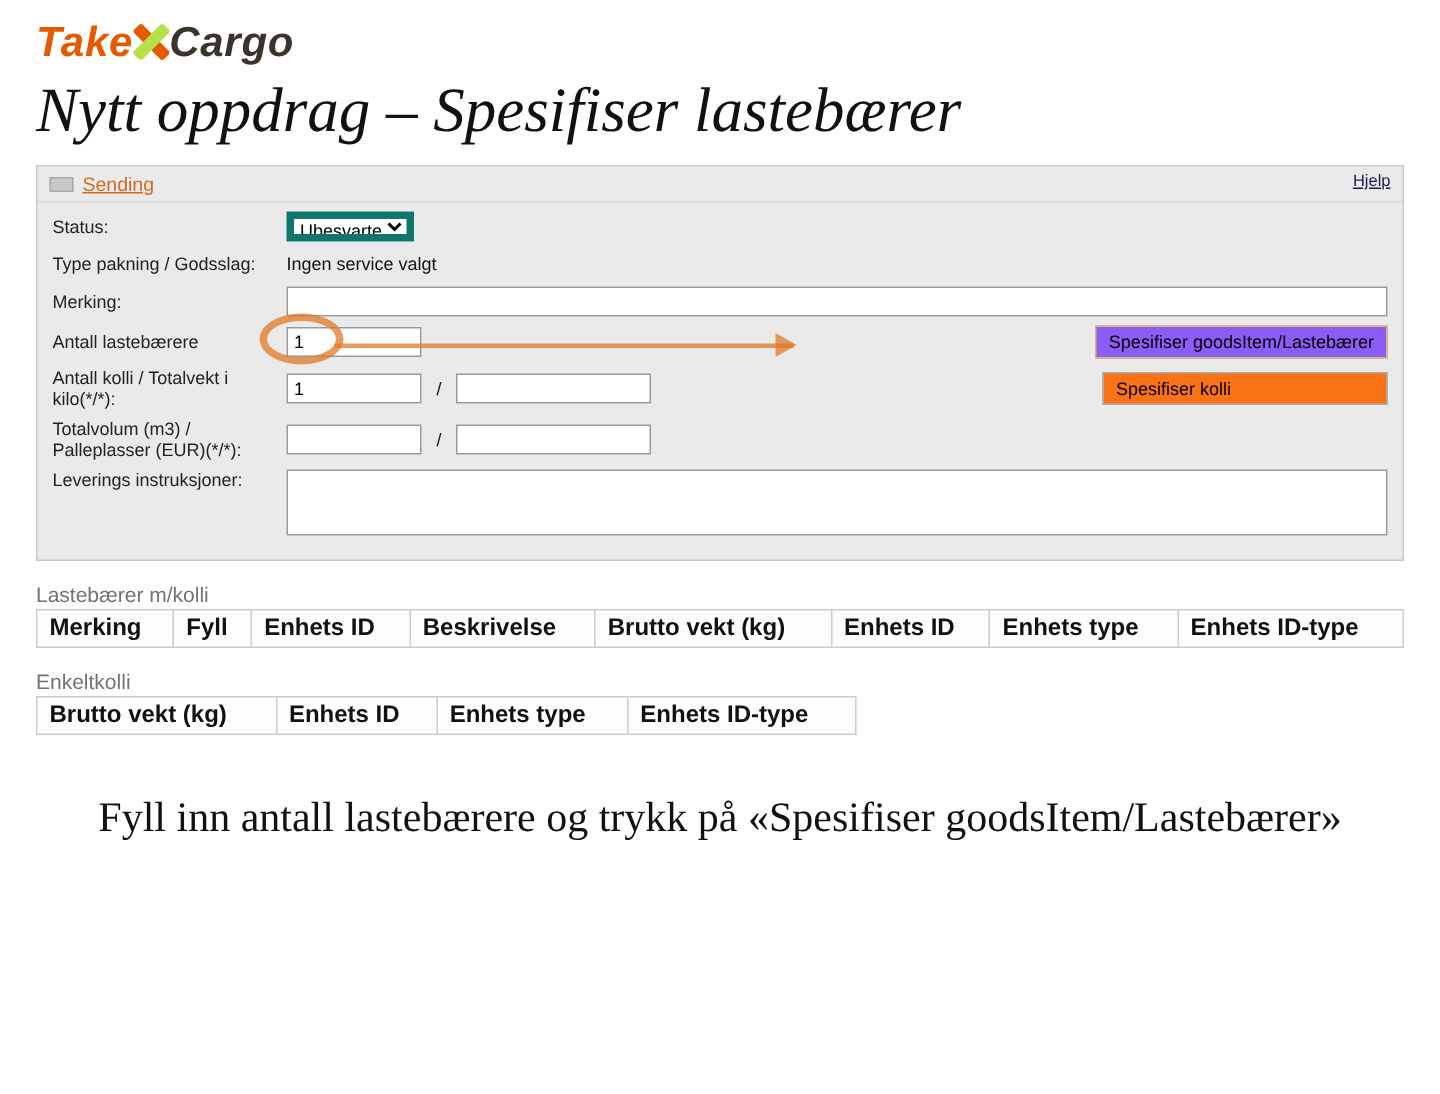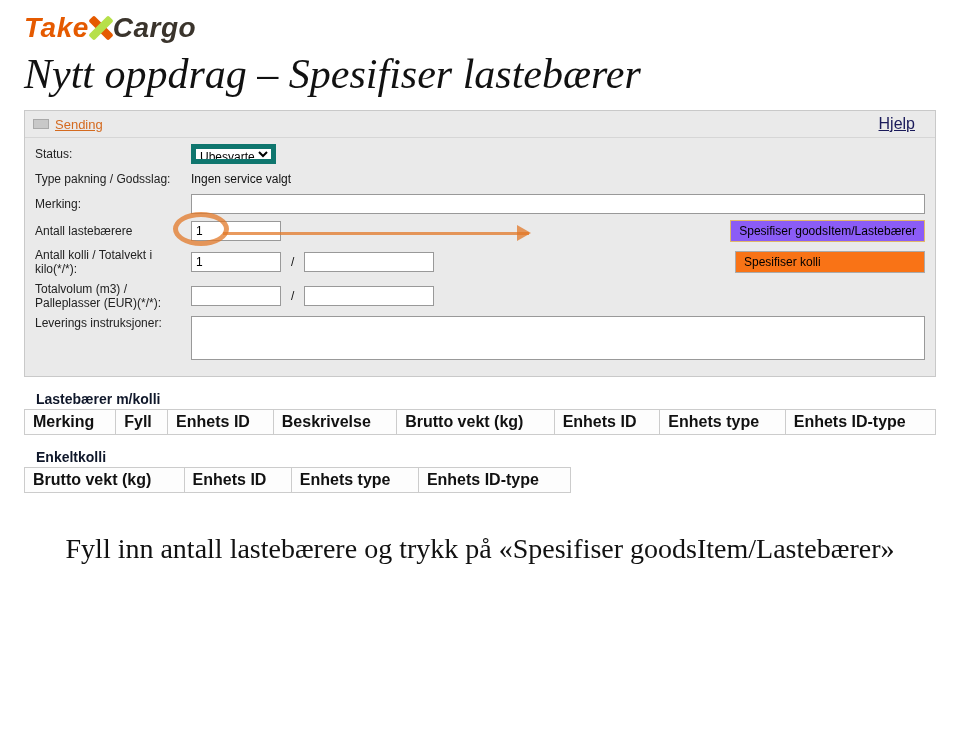--- a/index.html
+++ b/index.html
@@ -37,27 +37,27 @@
   }
 
   .panel {
     background: #eaeaea;
     border: 1px solid #c9c9c9;
     padding: 0;
     width: 100%;
   }
   .panel-head {
     display: flex; justify-content: space-between; 
-    padding: 4px 20px 4px 8px;
+    padding: 4px 8px 4px 8px;
     border-bottom: 1px solid #d6d6d6;
     gap: 37px;
   }
   .tab-ind { width: 16px; height: 10px; background: #c8c8c8; border: 1px solid #a9a9a9; margin-right: 6px;}
   .tab-label { color: #d46a1f; font-size: 13px; text-decoration: underline; }
-  .help-link { color: #1a1a5a; font-size: 16px; text-decoration: underline; }
+  .help-link { color: #1a1a5a; font-size: 11px; text-decoration: underline; }
 
   .form-area { padding: 6px 10px 10px 10px; font-size: 12px; }
   .row {
     display: grid;
     grid-template-columns: 150px 1fr;
     align-items: center;
     gap: 20px 6px;
     margin-bottom: 6px;
     position: relative;
   }
@@ -109,24 +109,24 @@
   }
   .highlight-arrow::after {
     content: '';
     position: absolute; right: -2px; top: -7px;
     border-left: 14px solid rgba(226,120,40,0.75);
     border-top: 8px solid transparent;
     border-bottom: 8px solid transparent;
   }
 
   .section-title {
-    color: #0f172a;
+    color: #737373;
     font-size: 14px;
-    font-weight: bold;
-    margin: 14px 0 2px 12px;
+    font-weight: normal;
+    margin: 14px 0 2px 0;
   }
   table.grid {
     width: 100%;
     border-collapse: collapse;
     font-size: 16px;
   }
   table.grid th {
     background: #fdfdfd;
     border: 1px solid #ccc;
     padding: 3px 8px;

